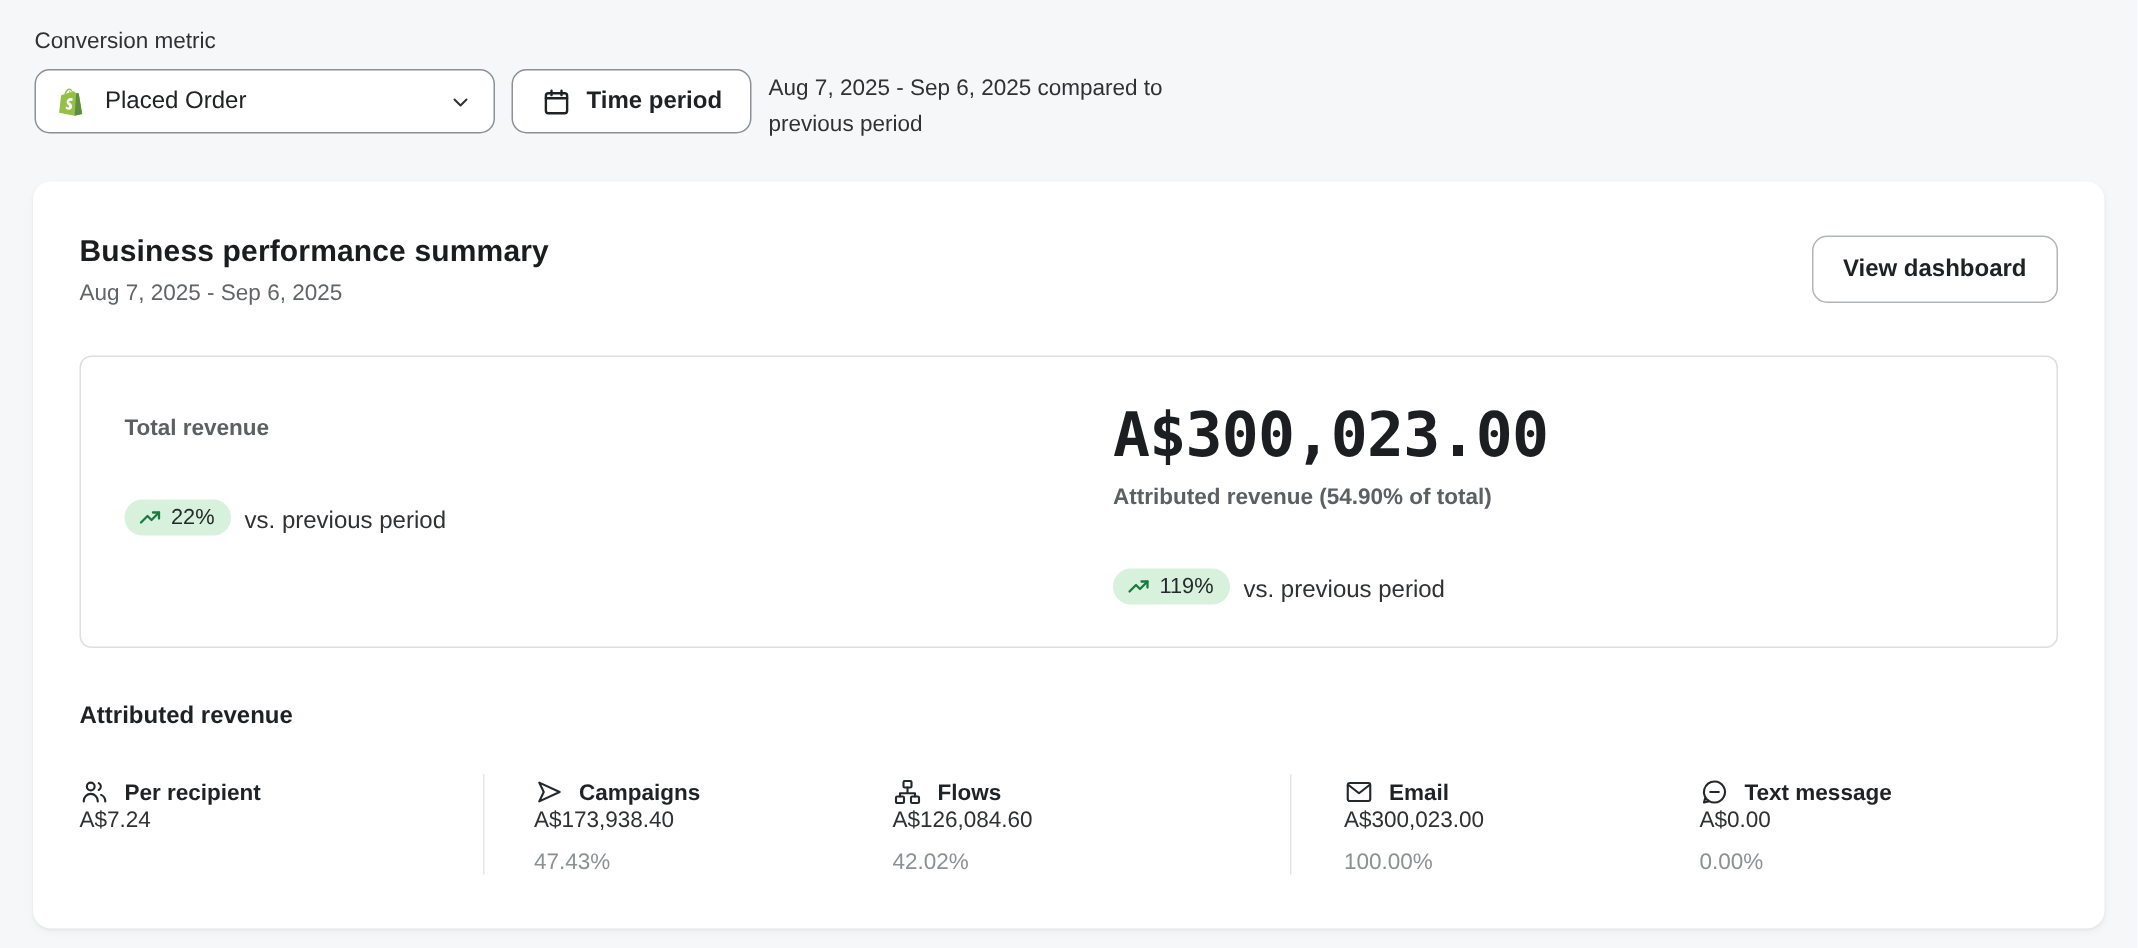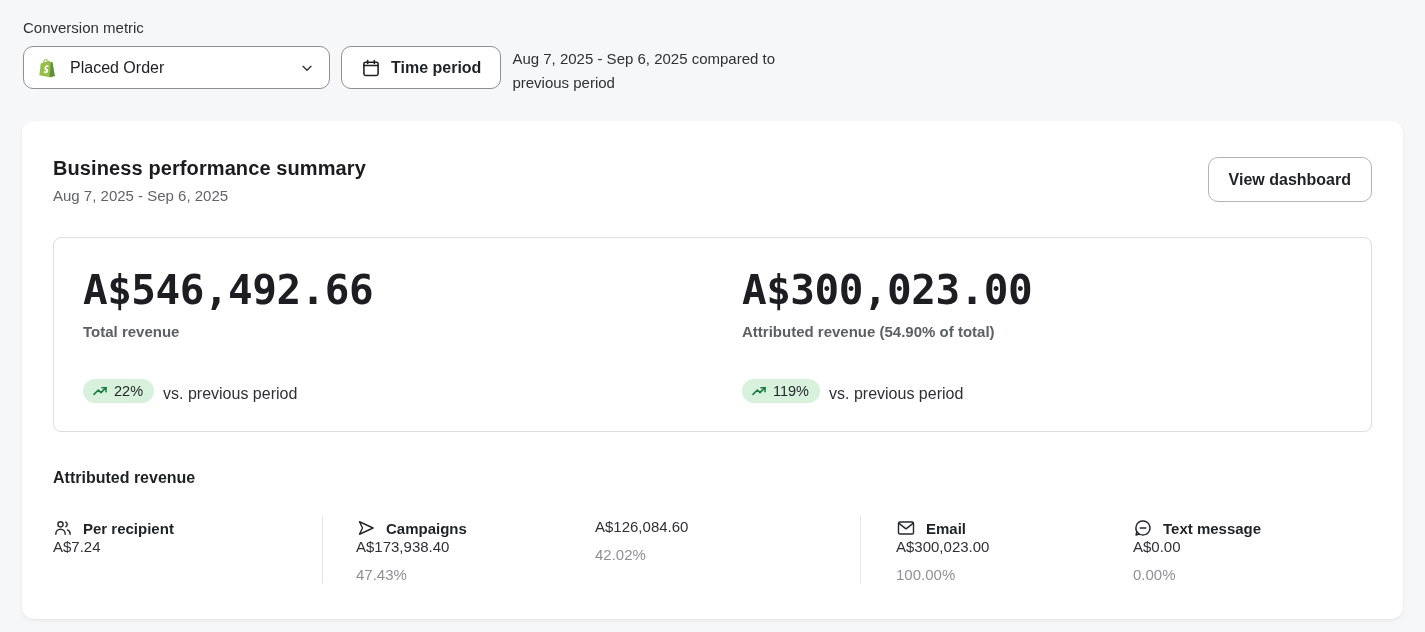--- a/index.html
+++ b/index.html
@@ -154,21 +154,20 @@
   <div class="card-header">
     <div>
       <div class="card-title">Business performance summary</div>
       <div class="card-subtitle">Aug 7, 2025 - Sep 6, 2025</div>
     </div>
     <button class="view-dashboard-btn">View dashboard</button>
   </div>
 
   <div class="metrics-box">
     <div class="metric-block-1">
-      <div class="metric-value">A$546,492.66</div>
       <div class="metric-label2">Total revenue</div>
       <div class="metric-change-row">
         <span class="change-badge">
           <span>
             <svg class="icon16" viewBox="0 0 24 24" fill="none" stroke="#1a7a3f" stroke-width="2.3" stroke-linecap="round" stroke-linejoin="round">
               <path d="M3 17 L9.5 10.5 L13.5 14.5 L21 7"></path>
               <path d="M15 7h6v6"></path>
             </svg>
           </span>
           <span>22%</span>
@@ -222,20 +221,31 @@
             <path d="M4.2 4.5 L20.5 12 L4.2 19.5 L7.8 12 Z"></path>
           </svg>
         </span>
         <span>Campaigns</span>
       </div>
       <div class="attr-col-value">A$173,938.40</div>
       <div class="attr-col-percent">47.43%</div>
     </div>
 
     <div class="attr-col col-3">
+      <div class="attr-col-header">
+        <span>
+          <svg class="icon20" viewBox="0 0 24 24" fill="none" stroke="#24282b" stroke-width="1.7" stroke-linecap="round" stroke-linejoin="round">
+            <rect x="8.8" y="3.2" width="6.4" height="5.2" rx="1"></rect>
+            <rect x="2.8" y="15.6" width="6.4" height="5.2" rx="1"></rect>
+            <rect x="14.8" y="15.6" width="6.4" height="5.2" rx="1"></rect>
+            <path d="M12 8.4v4.6M6 15.6v-2.6h12v2.6"></path>
+          </svg>
+        </span>
+        <span>Flows</span>
+      </div>
       <div class="attr-col-value">A$126,084.60</div>
       <div class="attr-col-percent">42.02%</div>
     </div>
 
     <div class="attr-col col-4">
       <div class="attr-col-header">
         <span>
           <svg class="icon20" viewBox="0 0 24 24" fill="none" stroke="#24282b" stroke-width="1.7" stroke-linecap="round" stroke-linejoin="round">
             <rect x="3" y="4.8" width="18" height="14.4" rx="1.6"></rect>
             <path d="M3.6 6.4 12 13l8.4-6.6"></path>

